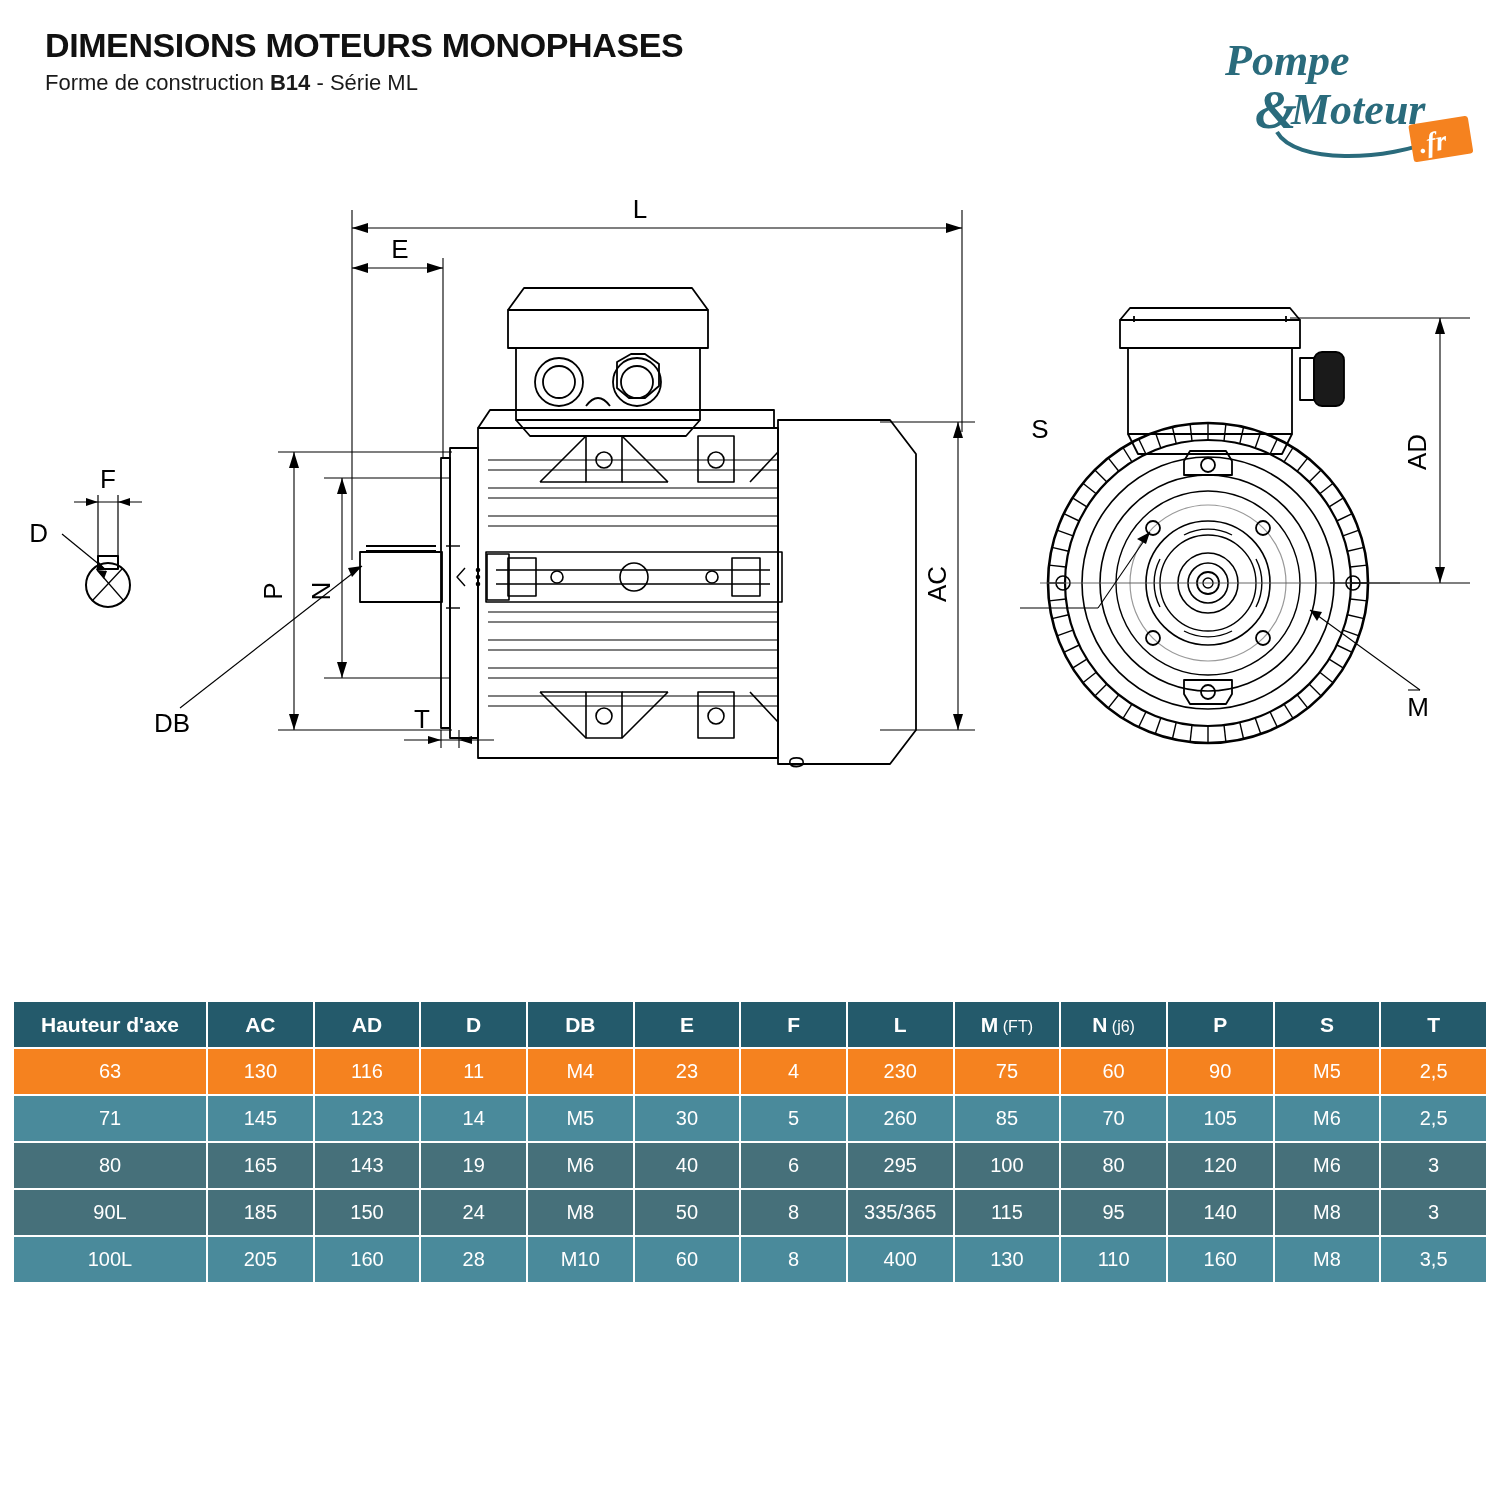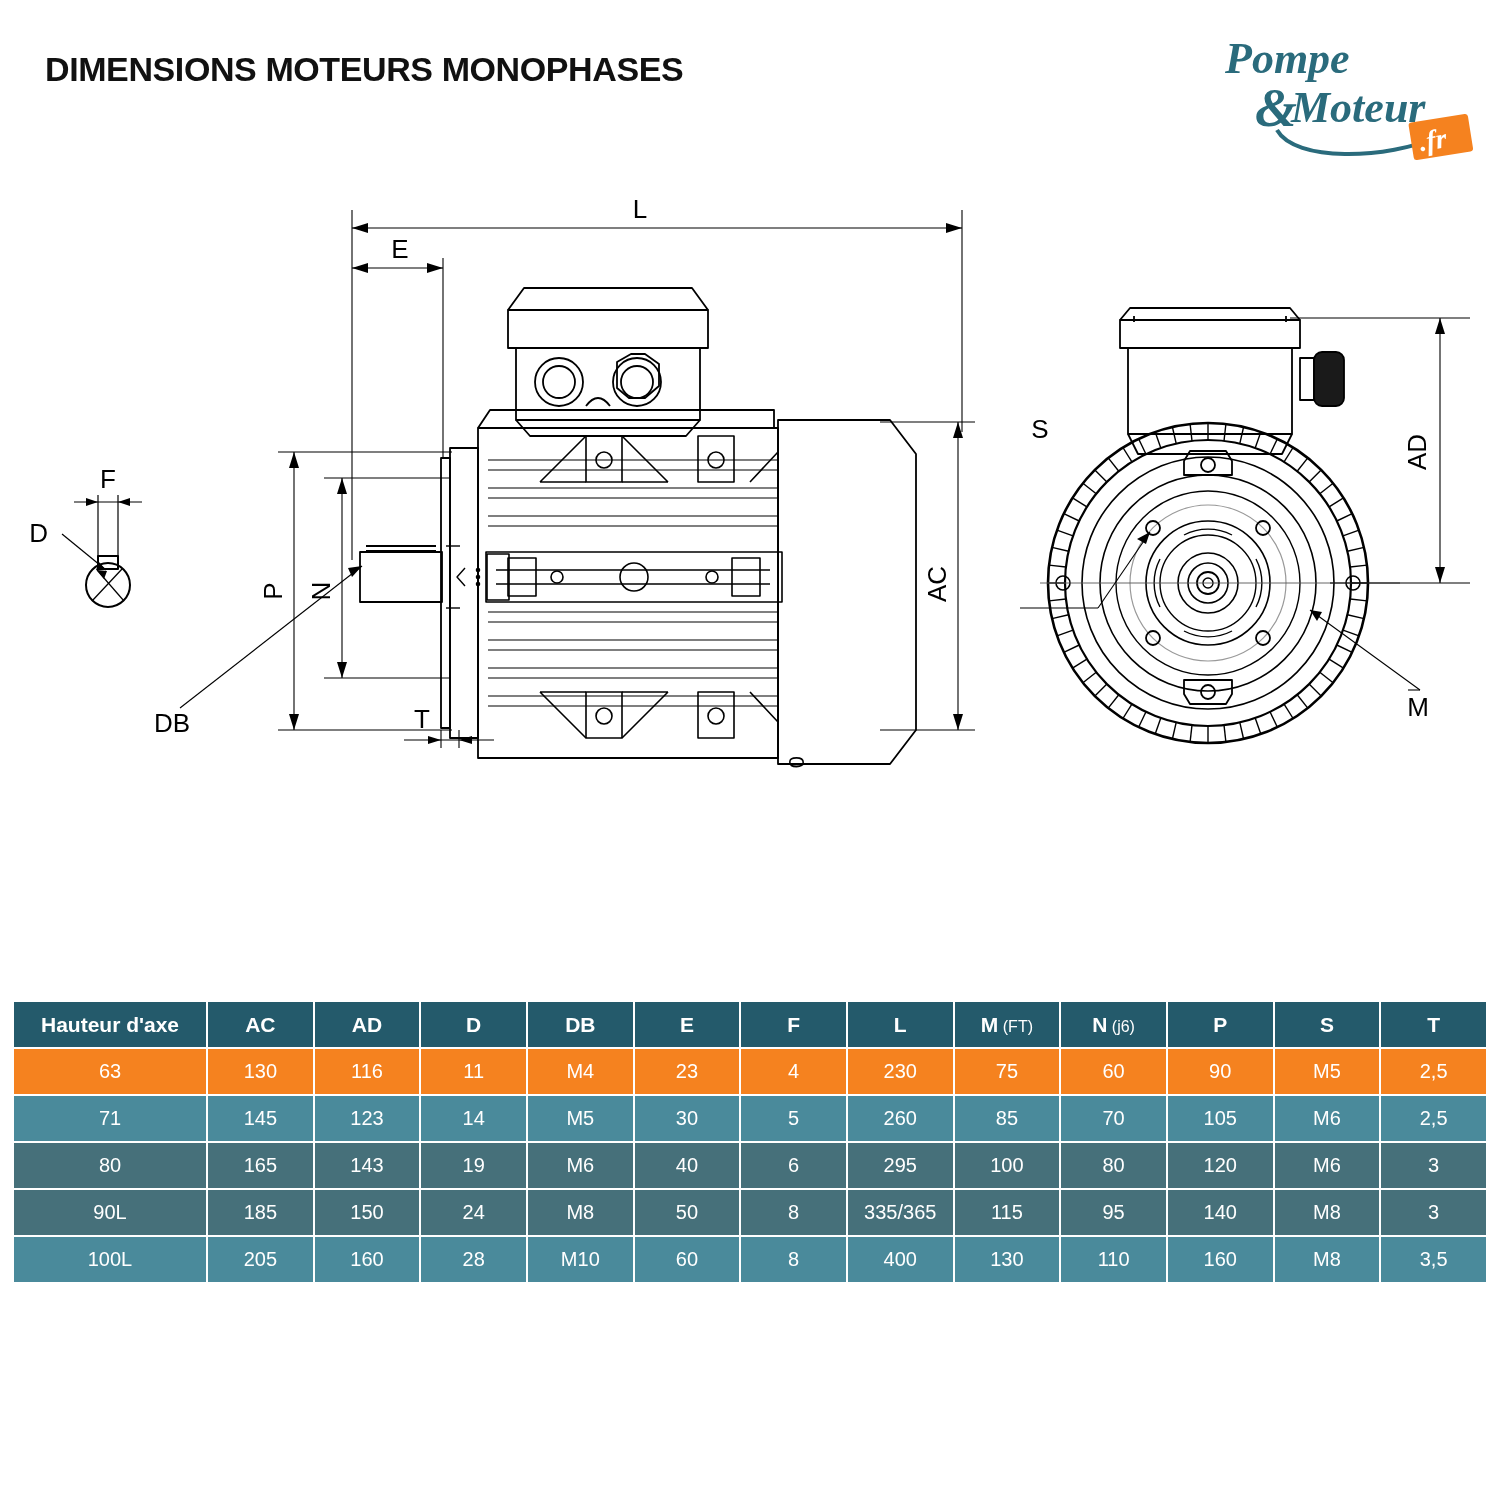--- a/index.html
+++ b/index.html
@@ -5,34 +5,34 @@
   html,body{margin:0;padding:0;}
   body{
     width:1500px;height:1500px;
     background:#ffffff;
     font-family:"Liberation Sans", sans-serif;
     position:relative;
     overflow:hidden;
   }
 
   
-  #header{position:absolute;left:0;top:0;width:1500px;height:170px;margin-top:24px;}
+  #header{position:absolute;left:0;top:0;width:1500px;height:170px;}
   #title-block{position:absolute;left:45px;top:28px;}
   #main-title{
     font-size:34px;font-weight:bold;letter-spacing:-0.4px;
     color:#111111;line-height:1.05;white-space:nowrap;
   }
   #sub-title{
     font-size:22px;font-weight:normal;color:#1a1a1a;
     margin-top:6px;white-space:nowrap;
   }
   #sub-title b{font-weight:bold;}
 
   
-  #logo{position:absolute;left:1205px;top:2px;width:280px;height:140px;}
+  #logo{position:absolute;left:1205px;top:28px;width:280px;height:140px;}
   #logo svg{display:block;}
 
   
   #drawing{position:absolute;left:0;top:170px;width:1500px;height:620px;}
   #drawing svg{display:block;}
 
   
   #dim-table{
     position:absolute;left:12px;top:1000px;
     width:1476px;
@@ -59,20 +59,23 @@
   #dim-table tr.row-light td{background:#4A8A9B;}
   #dim-table tr.row-dark td{background:#46707A;}
   #dim-table col.c0{width:192px;}
 </style>
 </head>
 <body>
 
 <div id="header">
   <div id="title-block">
     <div id="main-title">DIMENSIONS MOTEURS MONOPHASES</div>
+    <div id="sub-title">
+      <span>Forme de construction </span><b>B14</b><span> - Série ML</span>
+    </div>
   </div>
 
   <div id="logo">
     <svg width="280" height="140" viewBox="0 0 280 140">
       <g font-family="Liberation Serif, serif" fill="#2A6B7C">
         <text id="logo-l1" x="20" y="47" font-size="44" font-style="italic" font-weight="bold">Pompe</text>
         <text id="logo-amp" x="50" y="100" font-size="54" font-style="italic" font-weight="bold">&amp;</text>
         <text id="logo-l2" x="86" y="96" font-size="44" font-style="italic" font-weight="bold">Moteur</text>
       </g>
       <path d="M72 104 C 90 136, 180 134, 236 110" stroke="#2A6B7C" stroke-width="4" fill="none"></path>

